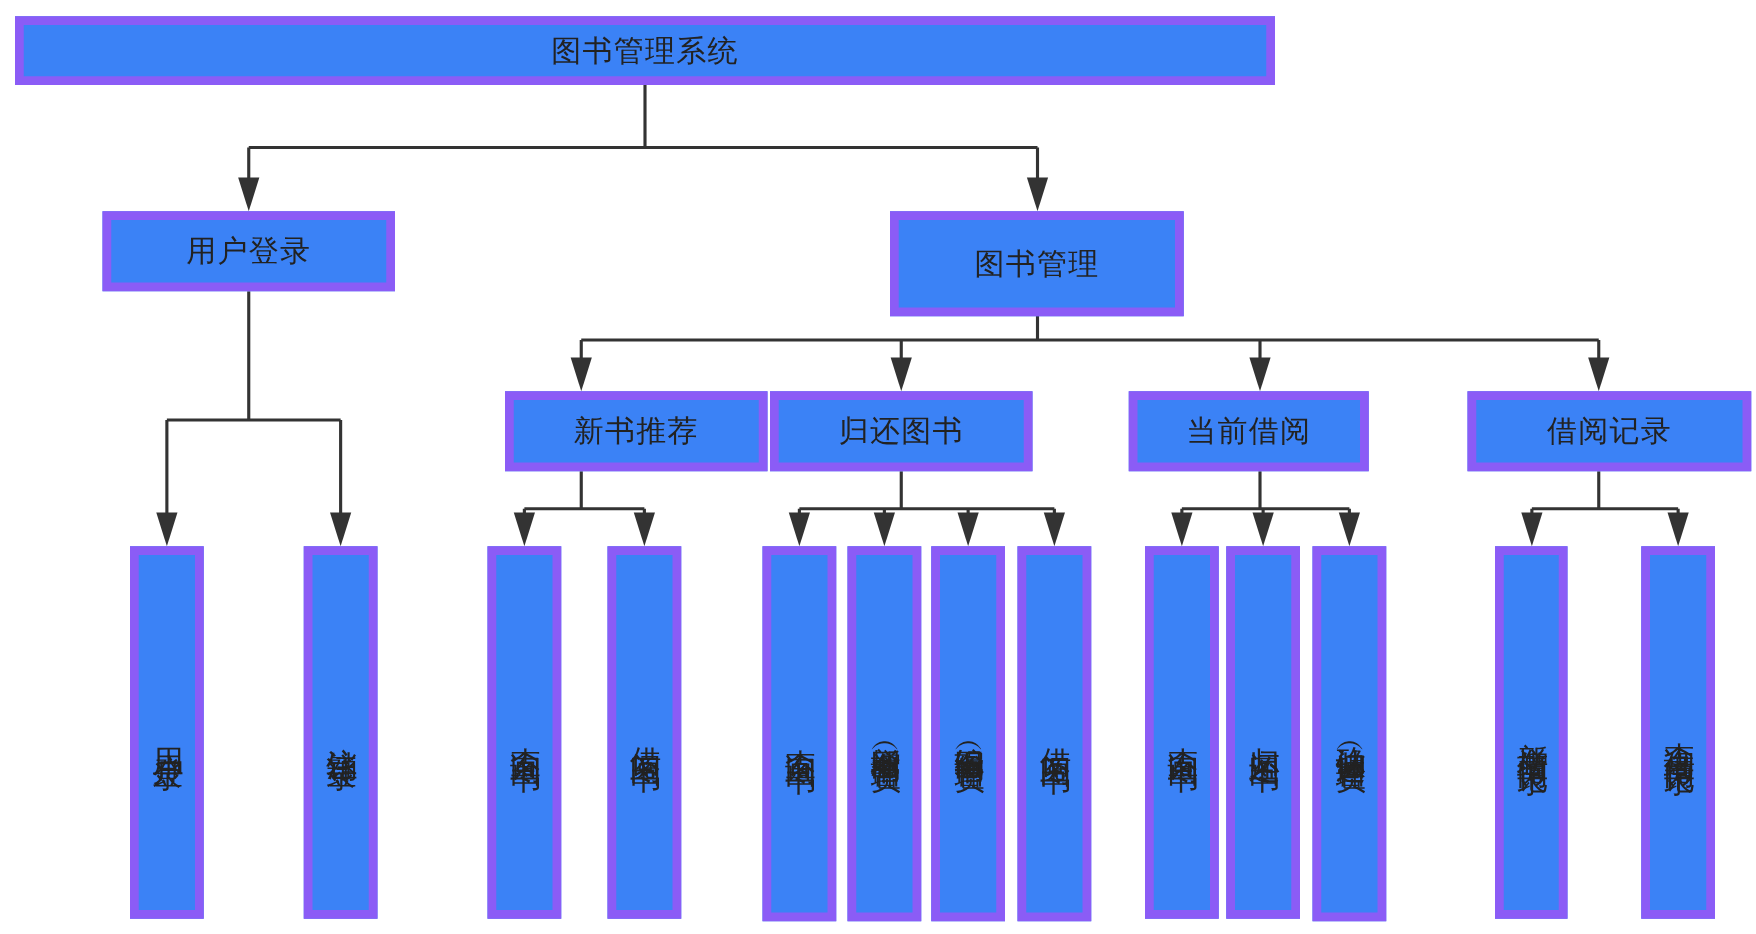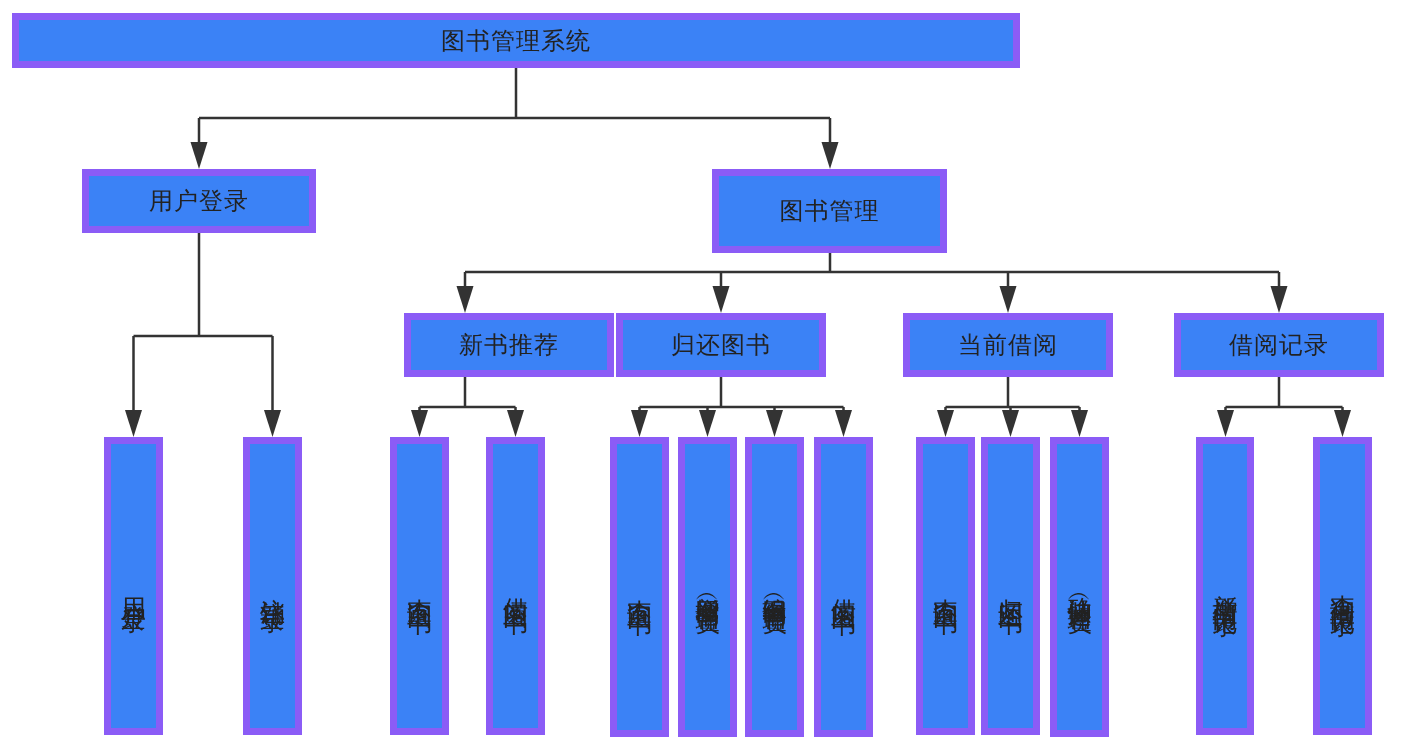--- a/index.html
+++ b/index.html
@@ -133,24 +133,24 @@
   <div class="box hbox" style="left:712px; top:169px; width:235px; height:84px;">
     <span>图书管理</span>
   </div>
 
   <div class="box hbox" style="left:360px; top:313px; width:210px; height:64px;margin-left:44px;">
     <span>新书推荐</span>
   </div>
   <div class="box hbox" style="left:616px; top:313px; width:210px; height:64px;">
     <span>归还图书</span>
   </div>
-  <div class="box hbox" style="left:903px; top:313px; width:210px; height:64px;">
+  <div class="box hbox" style="left:903px; top:313px; width:192px; height:64px;">
     <span>当前借阅</span>
   </div>
-  <div class="box hbox" style="left:1174px; top:313px; width:210px; height:64px;">
+  <div class="box hbox" style="left:1174px; top:313px; width:227px; height:64px;">
     <span>借阅记录</span>
   </div>
 
   <div class="box vbox" style="left:104px; top:437px; width:59px; height:298px;">
     <span class="vlabel">用户登录</span>
   </div>
   <div class="box vbox" style="left:243px; top:437px; width:59px; height:298px;">
     <span class="vlabel">注销登录</span>
   </div>
 

